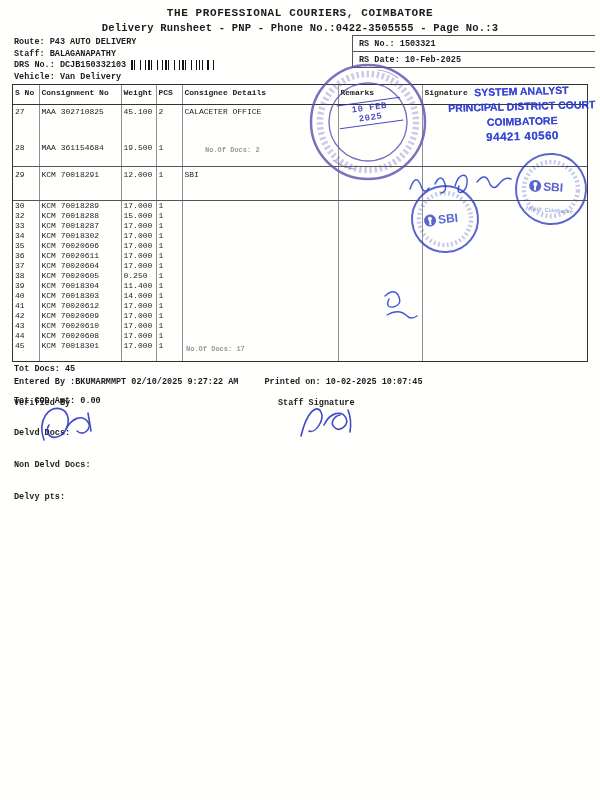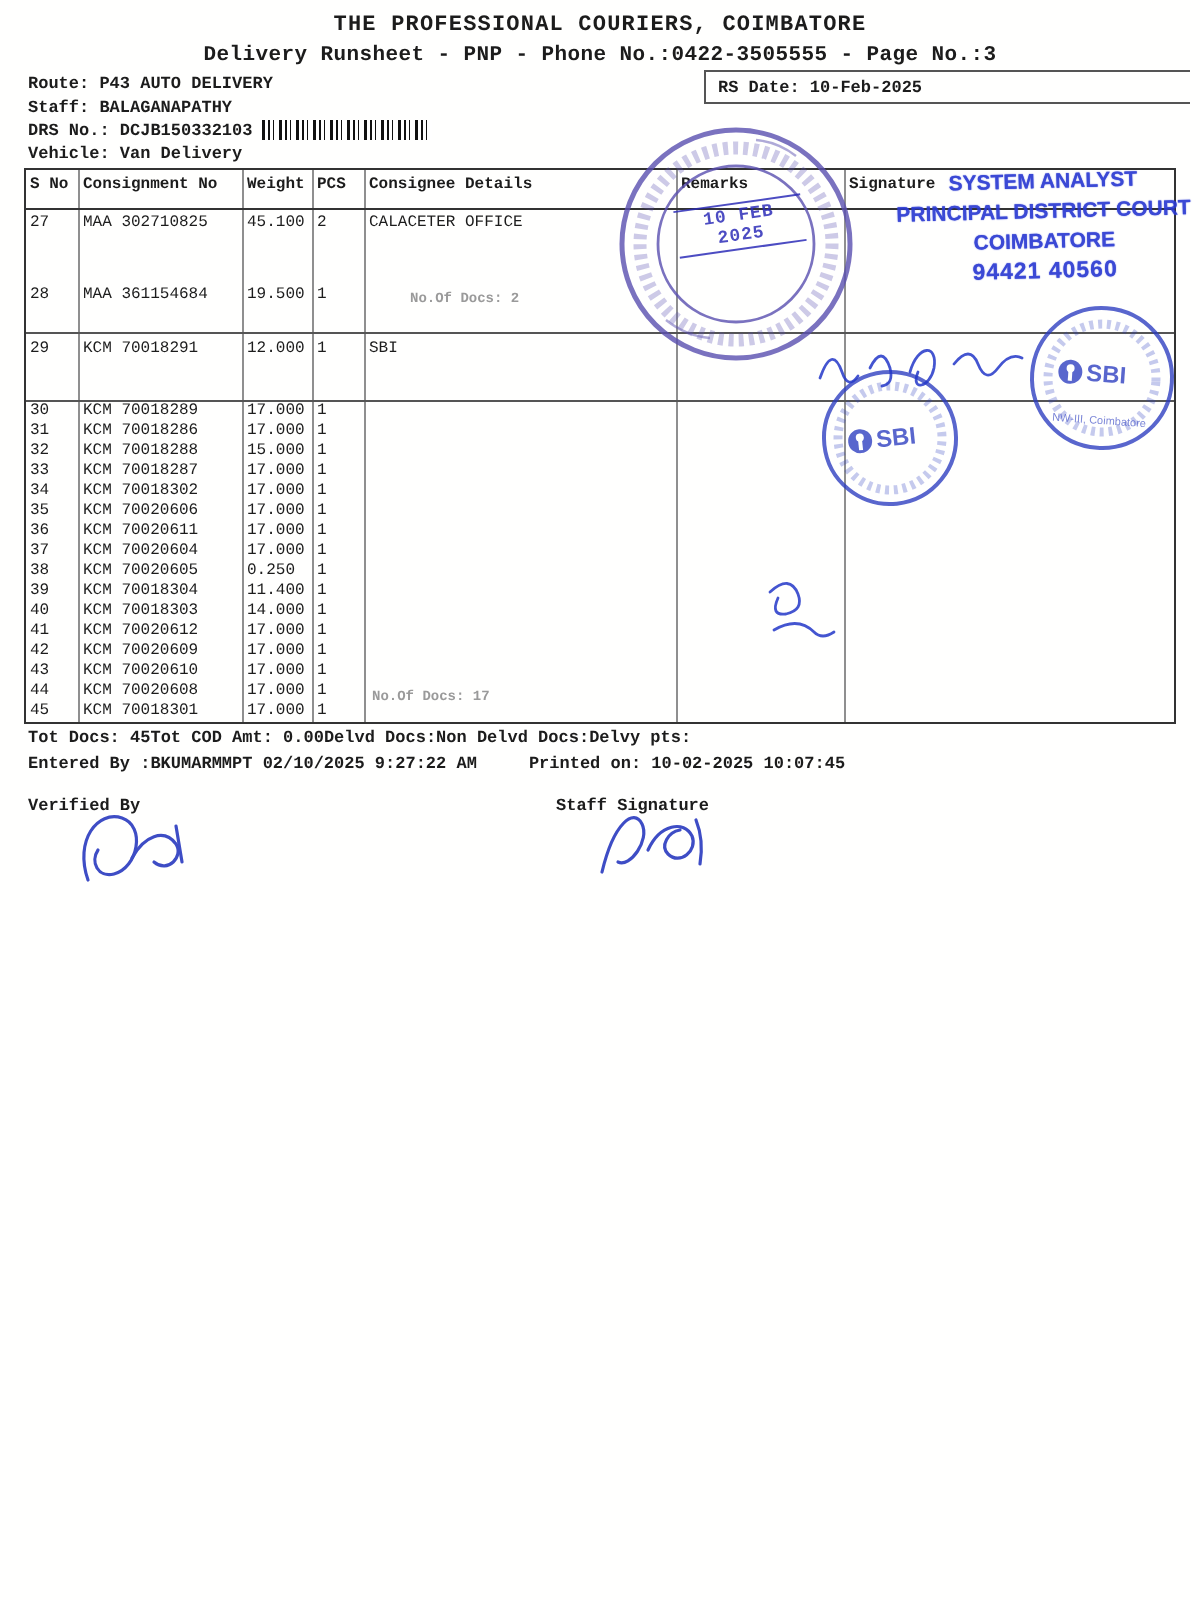--- a/index.html
+++ b/index.html
@@ -30,22 +30,22 @@
   tr.r27 td{height:34px;padding-top:2px;}
   tr.r28 td{height:23px;padding-top:2px;border-bottom:1px solid #555;}
   tr.r29 td{height:30px;padding-top:3px;border-bottom:1px solid #555;}
   tr.compact td{height:10px;line-height:10px;}
   tr.filler td{height:auto;}
 
   .docs-note{position:absolute;font-size:7px;color:#9a9a9a;font-weight:bold;}
   .note-1{left:205px;top:146px;}
   .note-2{left:186px;top:345px;}
 
-  .totals-line{position:absolute;left:14px;top:364px;display:flex;
-    font-size:8.5px;font-weight:bold;white-space:nowrap;}
+  .totals-line{position:absolute;left:14px;top:364px;display:flex;gap:22px;
+    font-size:8.5px;font-weight:bold;white-space:nowrap;flex-direction:column;}
   .entered-line{position:absolute;left:14px;top:377px;display:flex;gap:26px;
     font-size:8.5px;font-weight:bold;white-space:nowrap;}
   .verified-label{position:absolute;left:14px;top:398px;font-size:8.5px;font-weight:bold;}
   .staff-label{position:absolute;left:278px;top:398px;font-size:8.5px;font-weight:bold;}
 
   .ink{position:absolute;pointer-events:none;}
   .analyst-stamp{position:absolute;right:2px;top:84px;width:152px;text-align:center;
     transform:rotate(-1.5deg);color:#2b3ad2;opacity:0.92;
     font-family:"Liberation Sans",sans-serif;font-weight:bold;font-size:10.5px;line-height:15px;
     text-shadow:0 0 0.6px #2b3ad2;}
@@ -65,20 +65,21 @@
   <div class="info-left">
     <div>Route: P43 AUTO DELIVERY</div>
     <div>Staff: BALAGANAPATHY</div>
     <div>
       <span>DRS No.: DCJB150332103</span><span class="barcode"></span>
     </div>
     <div>Vehicle: Van Delivery</div>
   </div>
 
   <div class="rs-box">
+    <div class="rs-row">RS No.: 1503321</div>
     <div class="rs-row">RS Date: 10-Feb-2025</div>
   </div>
 
   <div class="tbl-wrap">
     <table>
       <colgroup>
         <col style="width:26px">
           <col style="width:82px">
           <col style="width:35px">
         <col style="width:26px">
@@ -128,29 +129,20 @@
           <tr class="compact">
             <td>30</td>
             <td>KCM 70018289</td>
             <td>17.000</td>
             <td>1</td>
             <td></td>
             <td></td>
             <td></td>
           </tr>
           <tr class="compact">
-            <td>31</td>
-            <td>KCM 70018286</td>
-            <td>17.000</td>
-            <td>1</td>
-            <td></td>
-            <td></td>
-            <td></td>
-          </tr>
-          <tr class="compact">
             <td>32</td>
             <td>KCM 70018288</td>
             <td>15.000</td>
             <td>1</td>
             <td></td>
             <td></td>
             <td></td>
           </tr>
           <tr class="compact">
             <td>33</td>

